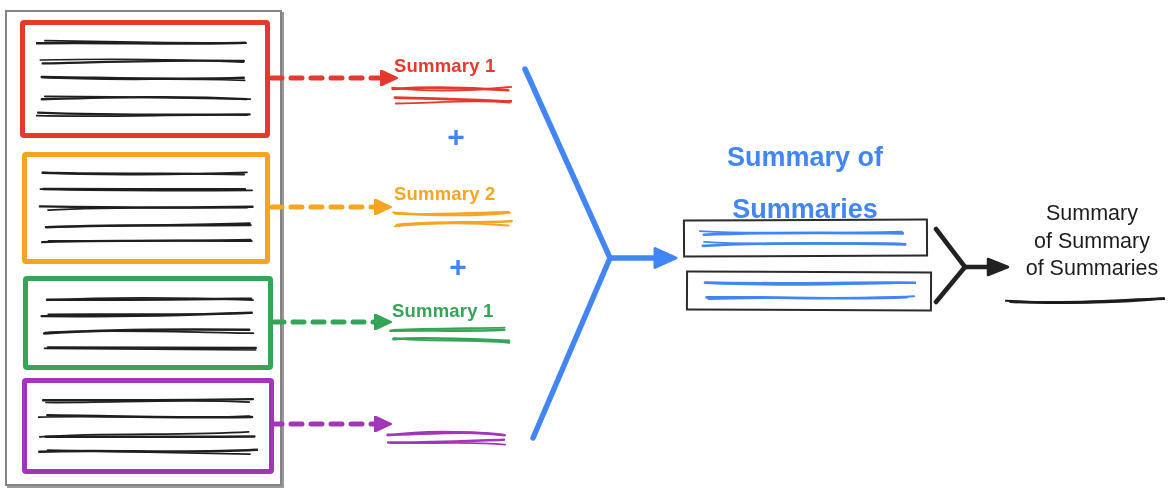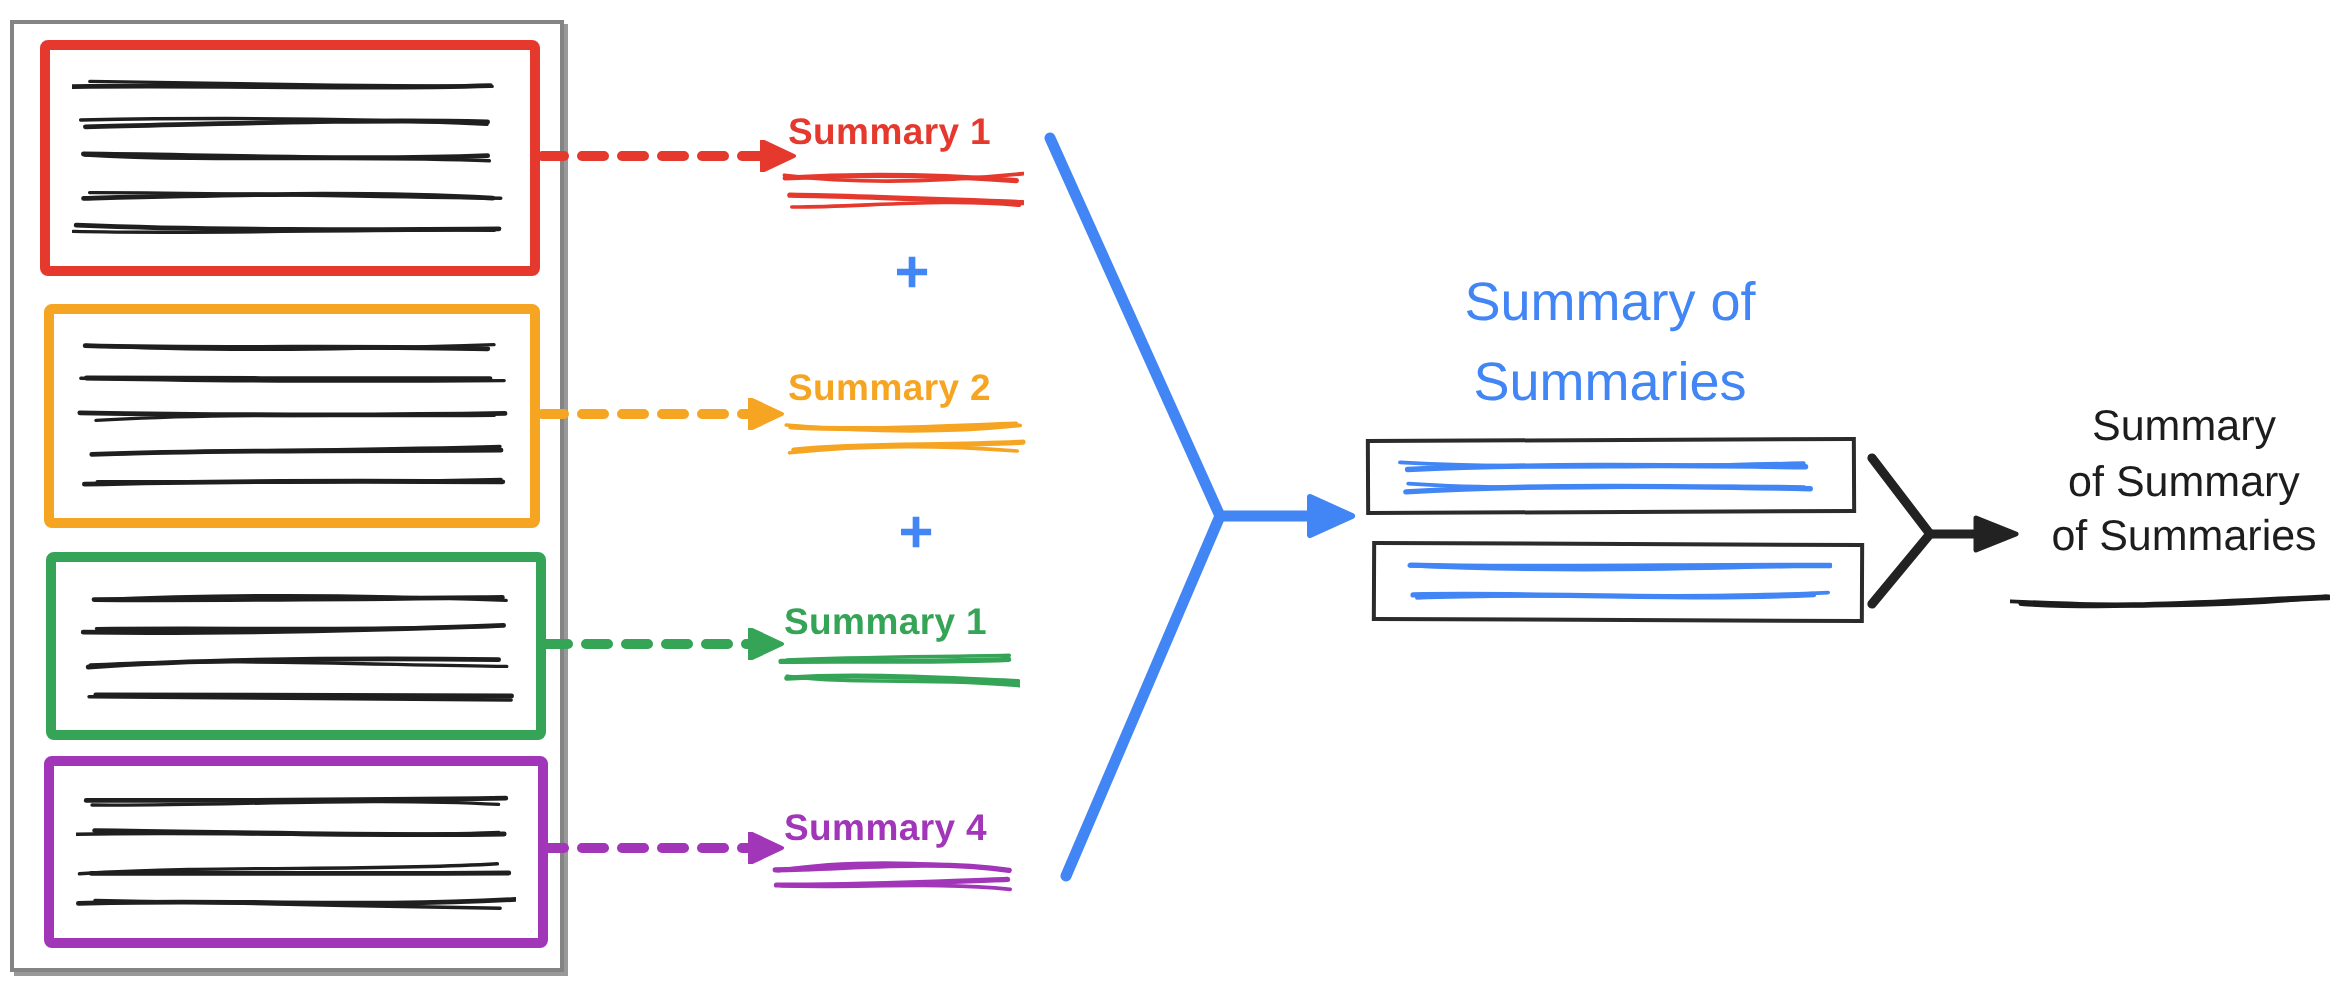--- a/index.html
+++ b/index.html
@@ -46,21 +46,21 @@
     line-height:30px;
   }
 
   
   .merge-svg{display:block;}
 
   
   .sos-title{
     left:697px;top:131px;width:216px;
     text-align:center;color:var(--blue);
-    font-size:27px;font-weight:400;line-height:40px;
+    font-size:27px;font-weight:700;line-height:52px;
   }
   .sos-box{
     border:2.5px solid #2b2b2b;
     background:#fff;
     color:var(--blue);
   }
   .sos-box .scrib{position:absolute;left:14px;right:14px;top:5px;bottom:5px;color:var(--blue);}
   .sos-box1{left:683px;top:219px;width:241px;height:34px;transform:rotate(-.25deg);}
   .sos-box2{left:686px;top:271px;width:242px;height:36px;transform:rotate(.25deg);}
 
@@ -170,21 +170,20 @@
   <div class="abs plus" style="left:442px;top:252px;">+</div>
 
   <div class="abs sum-label" style="left:392px;top:300px;color:var(--green);">Summary 1</div>
   <div class="abs" style="left:388px;top:324px;width:122px;height:21px;color:var(--green);"><svg width="122" height="21" viewBox="0 0 122 21">
         <path d="M2.5,6.7 C40.3,6.1 80.5,7.4 116.3,5.7" fill="none" stroke="currentColor" stroke-width="2.60" stroke-linecap="round"></path>
         <path d="M5.4,6.0 C40.3,4.4 80.5,4.4 116.6,3.6" fill="none" stroke="currentColor" stroke-width="1.82" stroke-linecap="round"></path>
         <path d="M5.4,15.1 C40.3,12.7 80.5,15.1 121.0,16.8" fill="none" stroke="currentColor" stroke-width="2.60" stroke-linecap="round"></path>
         <path d="M5.6,14.1 C40.3,18.5 80.5,14.6 121.6,18.8" fill="none" stroke="currentColor" stroke-width="1.82" stroke-linecap="round"></path>
       </svg></div>
 
-  <div class="abs sum-label" style="left:392px;top:403px;color:var(--purple);">Summary 4</div>
   <div class="abs" style="left:386px;top:427px;width:124px;height:21px;color:var(--purple);"><svg width="124" height="21" viewBox="0 0 124 21">
         <path d="M1.6,7.9 C40.9,7.2 81.8,2.9 118.6,8.2" fill="none" stroke="currentColor" stroke-width="2.60" stroke-linecap="round"></path>
         <path d="M3.0,8.3 C40.9,2.3 81.8,4.3 118.5,8.0" fill="none" stroke="currentColor" stroke-width="1.82" stroke-linecap="round"></path>
         <path d="M2.2,15.5 C40.9,15.9 81.8,13.9 117.8,12.7" fill="none" stroke="currentColor" stroke-width="2.60" stroke-linecap="round"></path>
         <path d="M4.8,15.9 C40.9,17.3 81.8,13.7 119.1,17.7" fill="none" stroke="currentColor" stroke-width="1.82" stroke-linecap="round"></path>
       </svg></div>
 
   <div class="abs" style="left:505px;top:58px;width:185px;height:395px;">
     <svg class="merge-svg" width="185" height="395" viewBox="0 0 185 395">
       <path d="M20,11 L105,200 L28,380" fill="none" stroke="var(--blue)" stroke-width="5.5" stroke-linecap="round" stroke-linejoin="round"></path>

